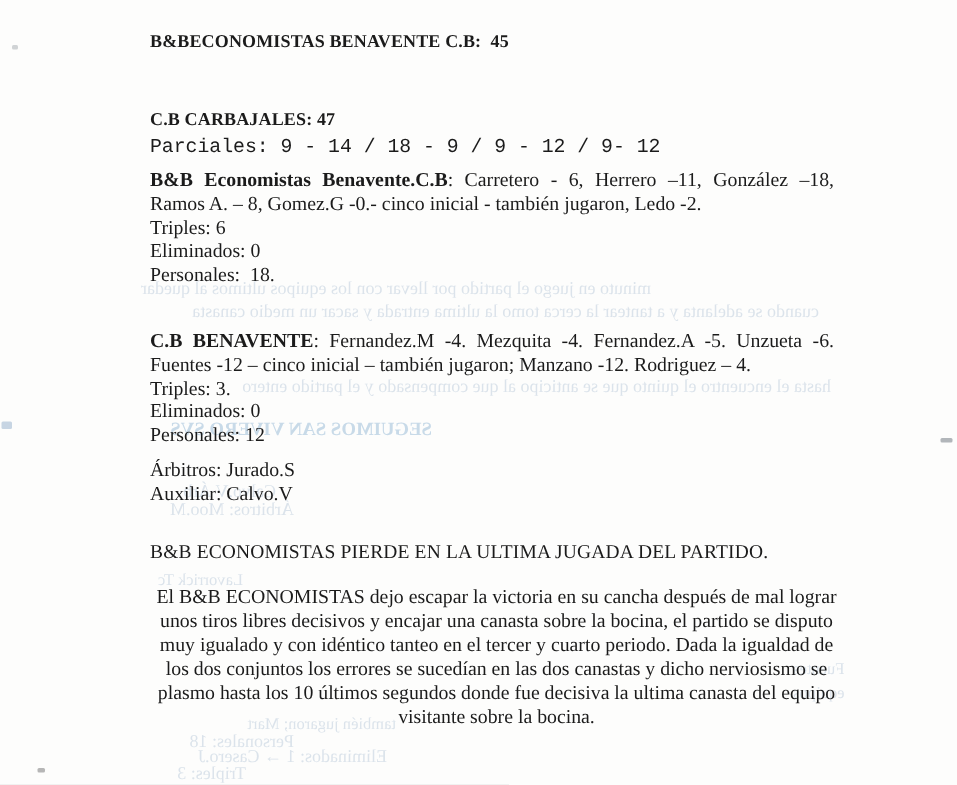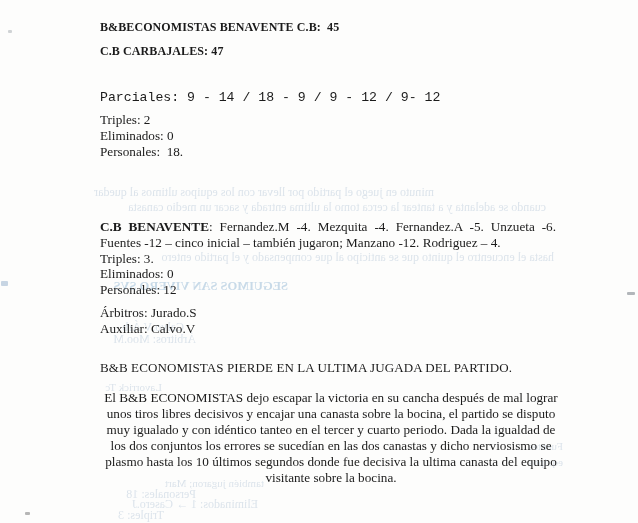--- a/index.html
+++ b/index.html
@@ -99,26 +99,27 @@
     </div>
 
   <div class="speck speck-a"></div>
   <div class="speck speck-b"></div>
   <div class="speck speck-c"></div>
   <div class="speck speck-d"></div>
   <div class="speck speck-e"></div>
 
   <div class="abs title" style="top:20px;">B&amp;BECONOMISTAS BENAVENTE C.B:  45</div>
 
-  <div class="abs title" style="top:44px;">C.B CARBAJALES: 47</div>
+  <div class="abs title" style="top:72px;">C.B CARBAJALES: 47</div>
 
   <div class="abs body-line" style="top:90px;">Parciales: 9 - 14 / 18 - 9 / 9 - 12 / 9- 12</div>
 
   <div class="abs team-block" style="top:112px;">
-    <div class="stat">Triples: 2</div>
+    <p class="team-players"><span class="team-name">B&amp;B Economistas Benavente.C.B</span><span>: Carretero - 6, Herrero –11, González –18, Ramos A. – 8,  Gomez.G -0.- cinco inicial - también jugaron, Ledo -2.</span></p>
+    <div class="stat">Triples: 6</div>
     <div class="stat">Eliminados: 0</div>
     <div class="stat">Personales:  18.</div>
   </div>
 
   <div class="abs team-block" style="top:219px;">
     <p class="team-players"><span class="team-name">C.B BENAVENTE</span><span>: Fernandez.M -4. Mezquita -4. Fernandez.A -5. Unzueta -6. Fuentes -12 – cinco inicial – también jugaron; Manzano -12. Rodriguez – 4.</span></p>
     <div class="stat">Triples: 3.</div>
     <div class="stat">Eliminados: 0</div>
     <div class="stat">Personales: 12</div>
   </div>

